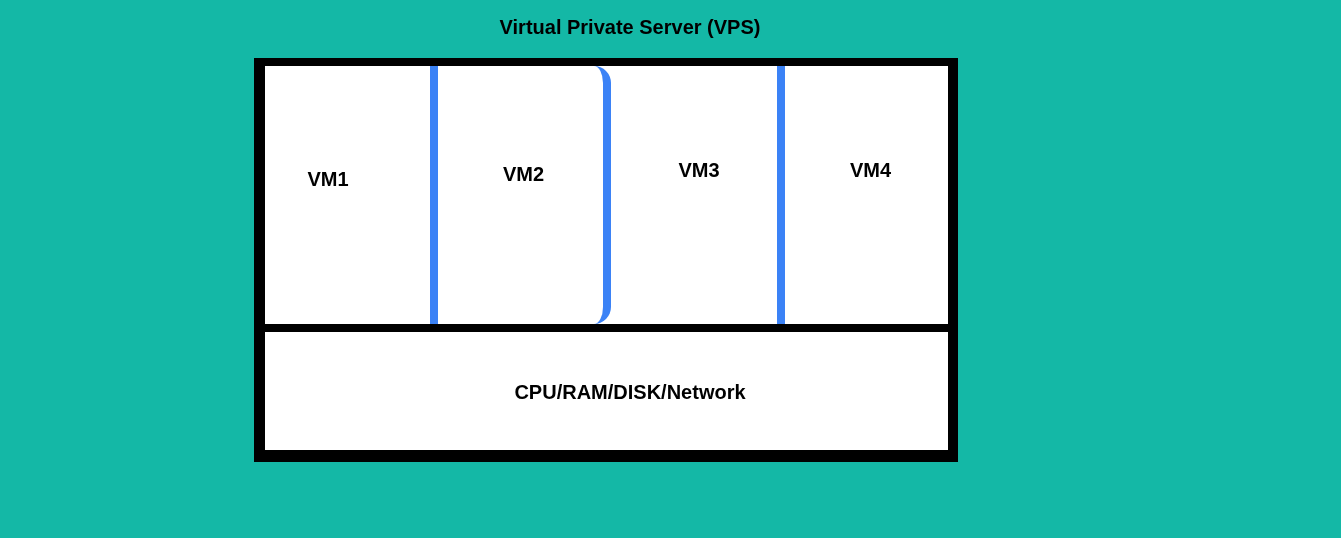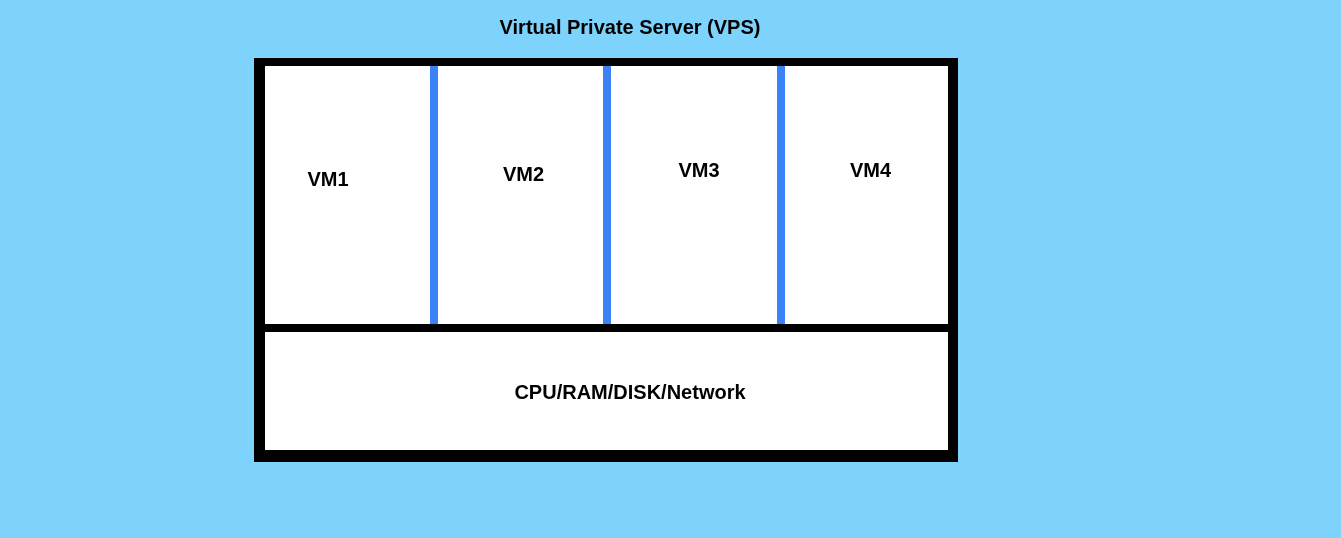--- a/index.html
+++ b/index.html
@@ -5,21 +5,21 @@
   html, body {
     margin: 0;
     padding: 0;
     background: #ffffff;
     font-family: "Liberation Sans", sans-serif;
   }
   .canvas {
     position: relative;
     width: 1341px;
     height: 538px;
-    background: #7dd3fc;
+    background: #14b8a6;
     overflow: hidden;
     color: #000000;
   }
   .diagram-title {
     position: absolute;
     left: 630px;
     top: 16px;
     transform: translateX(-50%);
     font-size: 20px;
     font-weight: bold;
@@ -46,21 +46,21 @@
     display: flex;
     flex-direction: row;
   }
   .vm-box {
     position: relative;
     box-sizing: border-box;
     background: #ffffff;
   }
   .vm-box.sep { border-right: 8px solid #3b82f6; }
   .vm-box.w1 { width: 177px; } 
-  .vm-box.w2 { width: 178px; } 
+  .vm-box.w2 { width: 178px; border-radius: 17px; } 
   .vm-box.w3 { width: 179px; text-align: right; } 
   .vm-box.w4 { width: 167px; text-align: center; }
   .vm-label {
     position: absolute;
     transform: translate(-50%, -50%);
     font-size: 20px;
     font-weight: bold;
     white-space: nowrap;
     color: #000000;
   }

